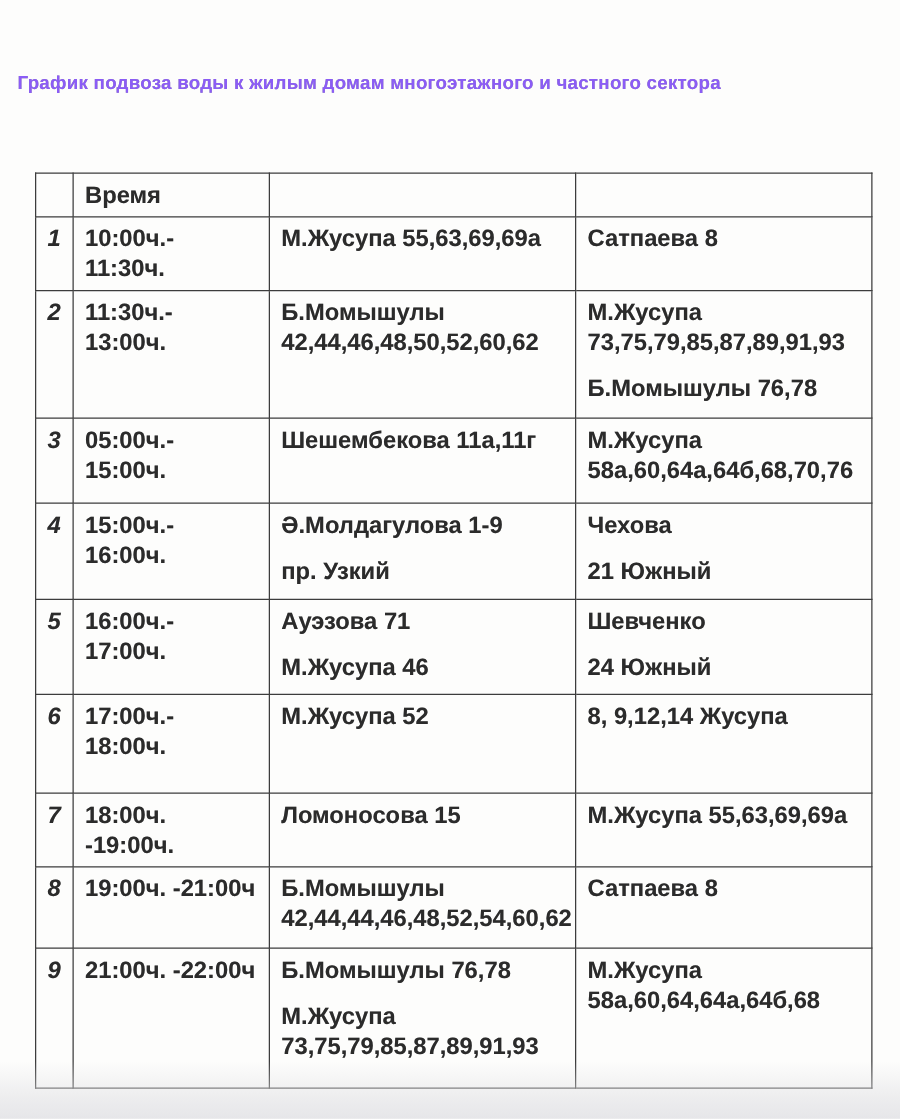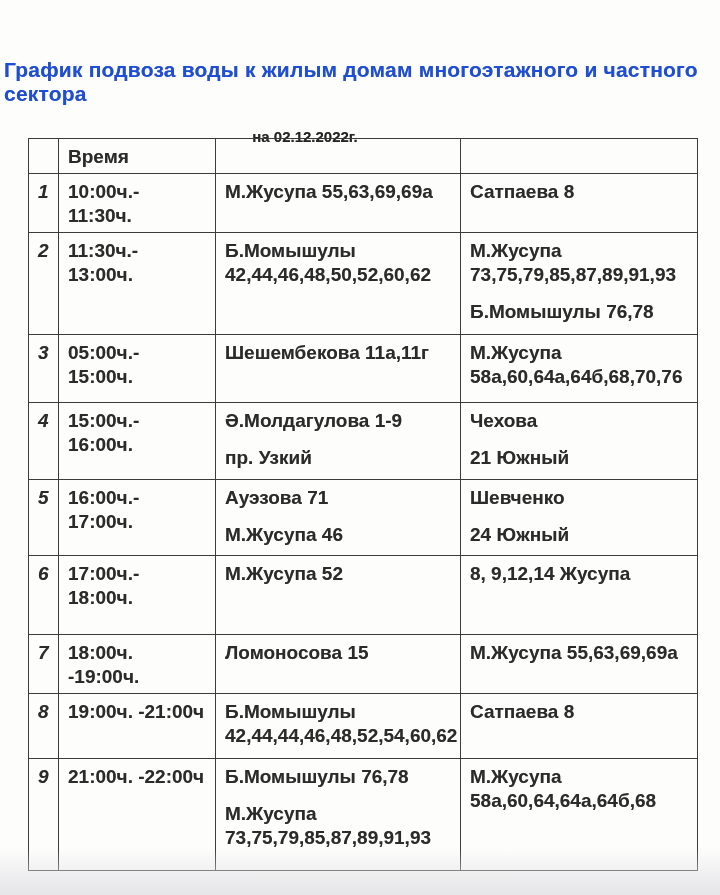--- a/index.html
+++ b/index.html
@@ -27,25 +27,25 @@
     bottom: 0;
     width: 100%;
     height: 46px;
     background: linear-gradient(to bottom, rgba(230,230,232,0) 0%, rgba(225,225,228,0.55) 60%, #e6e6e9 100%);
     pointer-events: none;
   }
   .title-block {
     padding-top: 58px;
   }
   .title-line1 {
-    margin: 0 0 0 4px;
-    font-size: 21px;
+    margin: 0 0 0 14px;
+    font-size: 15px;
     font-weight: bold;
     letter-spacing: 0.2px;
-    color: #1d4ed8;
+    color: #8b5cf6;
     text-shadow: 0 0 0.5px rgba(40,40,40,0.45);
   }
   .title-line2 {
     width: 610px;
     margin-top: 22px;
     text-align: center;
     font-size: 15px;
     font-weight: bold;
     color: #242424;
     text-shadow: 0 0 0.5px rgba(40,40,40,0.45);
@@ -96,21 +96,20 @@
     margin-top: 13px;
   }
 </style>
 </head>
 <body>
 
 <div class="page">
 
   <div class="title-block">
     <div class="title-line1">График подвоза воды к жилым домам многоэтажного и частного сектора</div>
-    <div class="title-line2">на 02.12.2022г.</div>
   </div>
 
   <table class="schedule">
     <colgroup>
       <col style="width:30px">
       <col style="width:157px">
       <col style="width:245px">
       <col style="width:237px">
     </colgroup>
     <thead>

